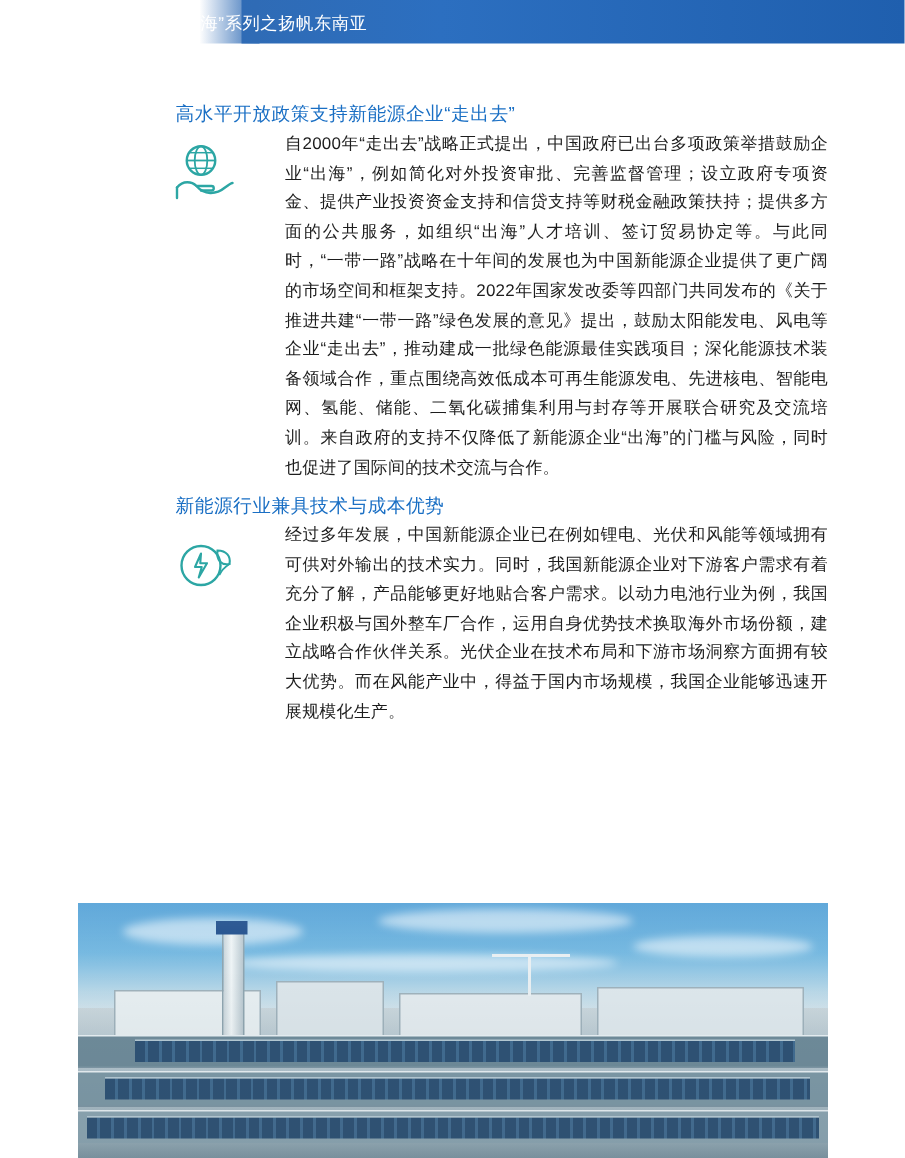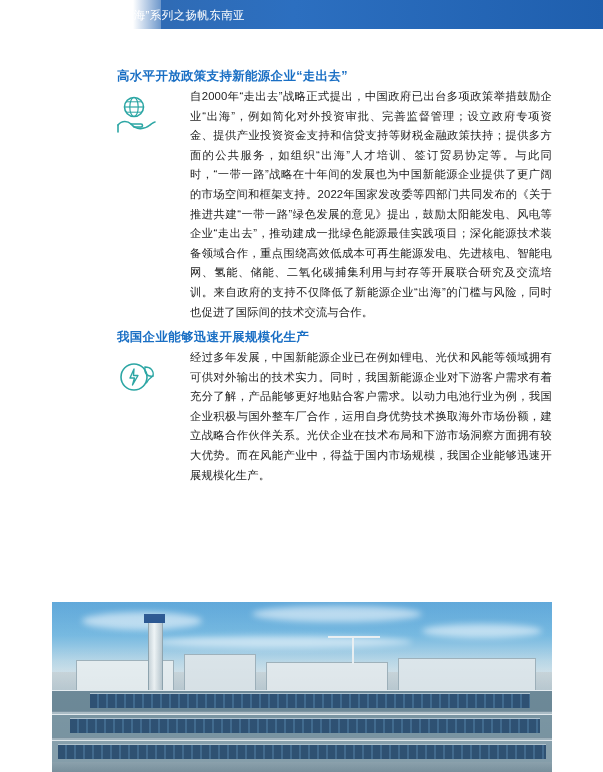--- a/index.html
+++ b/index.html
@@ -74,21 +74,21 @@
   }
   .section-1 { top: 39px; }
   .section-2 { top: 300px; }
 
   .section-heading {
     position: absolute;
     left: 117px;
     top: 0;
     color: #1a6fc4;
     font-size: 12.5px;
-    font-weight: bold;
+    font-weight: normal;
     letter-spacing: 0.3px;
     white-space: nowrap;
   }
 
   .icon-box {
     position: absolute;
     left: 112px;
     top: 24px;
     width: 48px;
     height: 48px;
@@ -238,21 +238,21 @@
         <line x1="14" y1="20.2" x2="30" y2="20.2" stroke="#2ca6a4" stroke-width="1"></line>
         <path d="M6 33 C10 28, 16 29, 19 32 L29 32 C31 32, 31 35, 29 35 L22 35" stroke="#2ca6a4" stroke-width="1.6" fill="none" stroke-linecap="round"></path>
         <path d="M19 32 C24 38, 32 38, 38 33 C40 31.5, 42 30, 43 30" stroke="#2ca6a4" stroke-width="1.6" fill="none" stroke-linecap="round"></path>
         <path d="M6 33 L6 40" stroke="#2ca6a4" stroke-width="1.6" stroke-linecap="round"></path>
       </svg>
     </div>
     <div class="body-text">自2000年“走出去”战略正式提出，中国政府已出台多项政策举措鼓励企业“出海”，例如简化对外投资审批、完善监督管理；设立政府专项资金、提供产业投资资金支持和信贷支持等财税金融政策扶持；提供多方面的公共服务，如组织“出海”人才培训、签订贸易协定等。与此同时，“一带一路”战略在十年间的发展也为中国新能源企业提供了更广阔的市场空间和框架支持。2022年国家发改委等四部门共同发布的《关于推进共建“一带一路”绿色发展的意见》提出，鼓励太阳能发电、风电等企业“走出去”，推动建成一批绿色能源最佳实践项目；深化能源技术装备领域合作，重点围绕高效低成本可再生能源发电、先进核电、智能电网、氢能、储能、二氧化碳捕集利用与封存等开展联合研究及交流培训。来自政府的支持不仅降低了新能源企业“出海”的门槛与风险，同时也促进了国际间的技术交流与合作。</div>
   </div>
 
   <div class="section section-2">
-    <div class="section-heading">我国企业能够迅速开展规模化生产</div>
+    <div class="section-heading">新能源行业兼具技术与成本优势</div>
     <div class="icon-box">
       <svg width="48" height="48" viewBox="0 0 48 48" fill="none">
         <circle cx="22" cy="24" r="13" stroke="#2ca6a4" stroke-width="1.6" fill="none"></circle>
         <path d="M22 16 L18 25 L22.5 25 L20.5 32 L26 22.5 L21.5 22.5 Z" stroke="#2ca6a4" stroke-width="1.4" fill="none" stroke-linejoin="round"></path>
         <path d="M33 14 C39 14, 42 18, 41 23 C36 24, 32 21, 33 14 Z" stroke="#2ca6a4" stroke-width="1.4" fill="none"></path>
         <path d="M41 23 C38 25, 35.5 27.5, 34.5 30" stroke="#2ca6a4" stroke-width="1.2" stroke-linecap="round"></path>
       </svg>
     </div>
     <div class="body-text">经过多年发展，中国新能源企业已在例如锂电、光伏和风能等领域拥有可供对外输出的技术实力。同时，我国新能源企业对下游客户需求有着充分了解，产品能够更好地贴合客户需求。以动力电池行业为例，我国企业积极与国外整车厂合作，运用自身优势技术换取海外市场份额，建立战略合作伙伴关系。光伏企业在技术布局和下游市场洞察方面拥有较大优势。而在风能产业中，得益于国内市场规模，我国企业能够迅速开展规模化生产。</div>
   </div>

